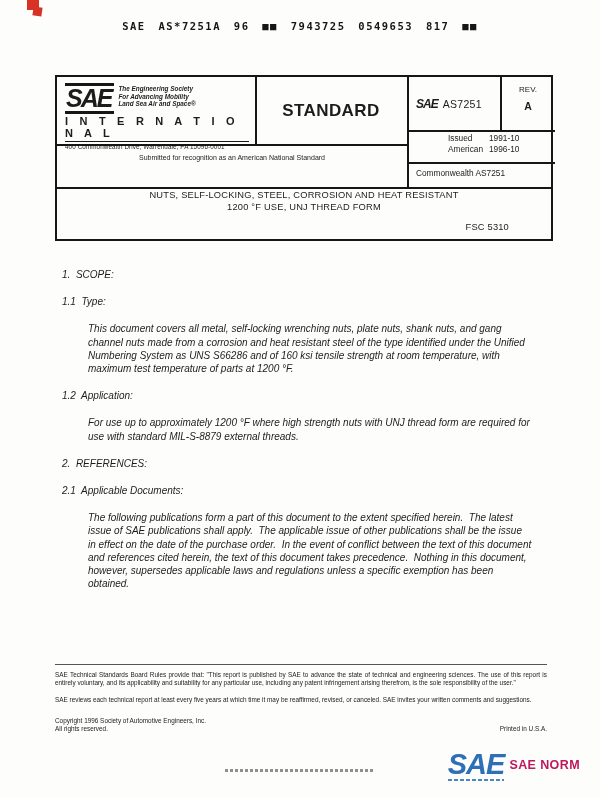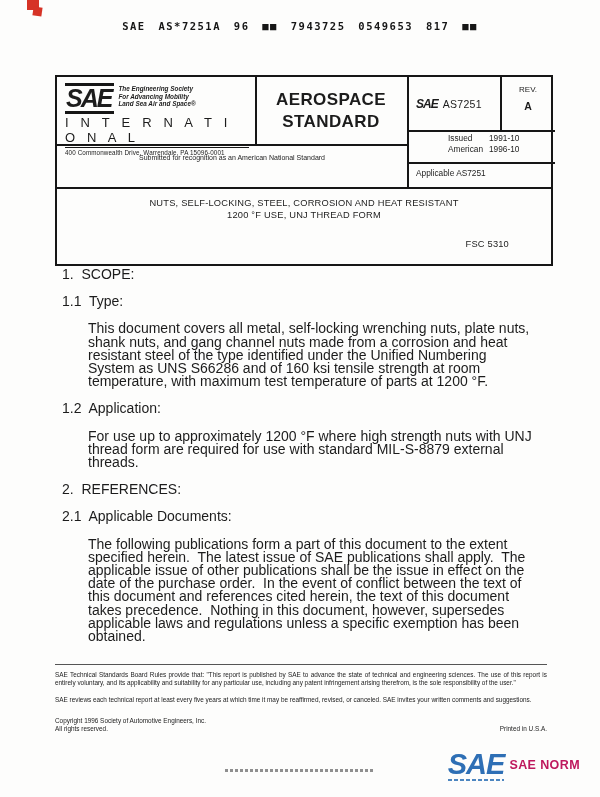--- a/index.html
+++ b/index.html
@@ -28,21 +28,21 @@
   
   .doc-box { position:absolute; left:55px; top:75px; width:498px; border:2px solid #161616; background:#fdfdfc; }
   .hdr { position:relative; height:110px; }
   .hdr .vline, .hdr .hline { position:absolute; background:#161616; }
 
   .cell-logo { position:absolute; left:0; top:0; width:198px; height:67px; padding:6px 4px 0 8px; }
   .logo-row { display:flex; align-items:flex-start; gap:4px; }
   .sae-big { font-size:25px; font-weight:bold; font-style:italic; letter-spacing:-2px; line-height:24px;
              border-top:3px solid #161616; border-bottom:3px solid #161616; padding:0 3px 1px 1px; }
   .tagline { display:flex; flex-direction:column; font-size:6.4px; font-weight:bold; font-style:italic; line-height:7.6px; padding-top:2px; }
-  .intl { font-size:13px; font-weight:normal; letter-spacing:4.2px; margin-top:1px; }
+  .intl { font-size:11px; font-weight:bold; letter-spacing:4.2px; margin-top:1px; }
   .addr-rule { border-top:1.5px solid #161616; margin:2px 0 1px 0; width:184px; }
   .addr { font-size:6.3px; letter-spacing:0.1px; }
 
   .cell-doctype { position:absolute; left:198px; top:0; width:152px; height:67px;
                   display:flex; flex-direction:column; align-items:center; justify-content:center; gap:2px;
                   font-size:17px; font-weight:bold; letter-spacing:0.4px; }
 
   .v-logo-doctype { left:198px; top:0; width:1.5px; height:67px; }
   .h-submitted    { left:0; top:67px; width:350px; height:1.5px; }
   .cell-submitted { position:absolute; left:0; top:68px; width:350px; height:42px; text-align:center; padding-top:9px; font-size:7px; }
@@ -57,26 +57,26 @@
   .rev-value { font-size:10.5px; font-weight:bold; display:block; margin-top:6px; }
 
   .h-dates { left:350px; top:53px; width:148px; height:1.5px; }
   .cell-dates { position:absolute; left:352px; top:56px; width:146px; padding-left:7px; font-size:8.3px; line-height:11px;margin-left:32px; }
   .cell-dates .lbl { display:inline-block; width:41px; }
 
   .h-superseding { left:350px; top:85px; width:148px; height:1.5px; }
   .cell-superseding { position:absolute; left:352px; top:91px; width:146px; padding-left:7px; font-size:8.3px; }
 
   
-  .title-block { position:relative; height:77px; border-top:2px solid #161616; text-align:center;
-                 padding-top:8px; font-size:9.3px; line-height:12.2px; letter-spacing:0.2px; }
-  .title-block .fsc { position:absolute; right:42px; bottom:14px; font-size:9.3px; }
+  .title-block { position:relative; height:52px; border-top:2px solid #161616; text-align:center;
+                 font-size:9.3px; line-height:12.2px; letter-spacing:0.2px; }
+  .title-block .fsc { position:absolute; right:42px; bottom:6px; font-size:9.3px; }
 
   
-  .body-text { position:absolute; left:62px; top:268px; width:486px; font-size:14px; line-height:13.2px; }
+  .body-text { position:absolute; left:62px; top:268px; width:486px; font-size:10px; line-height:13.2px;font-style:italic; }
   .body-text .hd  { white-space:pre-wrap; margin-bottom:14px; }
   .body-text .para { white-space:pre-wrap; margin:0 16px 14px 26px; }
 
   
   .footer { position:absolute; left:55px; top:664px; width:492px; border-top:1px solid #555; padding-top:6px; }
   .fnote { font-size:6.4px; line-height:7.9px; text-align:justify; color:#222; }
   .fnote + .fnote { margin-top:9px; }
   .copyright-row { margin-top:13px; display:flex; justify-content:space-between; align-items:flex-end; font-size:6.4px; line-height:7.9px; }
 
   .bottom-fineprint { position:absolute; left:50%; transform:translateX(-50%); top:769px; width:150px; height:2.5px;
@@ -110,21 +110,20 @@
         </div>
       </div>
       <div class="intl">I N T E R N A T I O N A L</div>
       <div class="addr-rule"></div>
       <div class="addr">400 Commonwealth Drive, Warrendale, PA 15096-0001</div>
     </div>
 
     <div class="vline v-logo-doctype"></div>
 
     <div class="cell-doctype">
-      <span>AEROSPACE</span>
       <span>STANDARD</span>
     </div>
 
     <div class="hline h-submitted"></div>
     <div class="cell-submitted">Submitted for recognition as an American National Standard</div>
 
     <div class="vline v-right-col"></div>
 
     <div class="cell-num">
       <span class="sae-small">SAE</span>
@@ -142,21 +141,21 @@
     <div class="cell-dates">
       <div>
         <span class="lbl">Issued</span><span>1991-10</span>
       </div>
       <div>
         <span class="lbl">American</span><span>1996-10</span>
       </div>
     </div>
 
     <div class="hline h-superseding"></div>
-    <div class="cell-superseding">Applicable AS7251</div>
+    <div class="cell-superseding">Commonwealth AS7251</div>
   </div>
 
   <div class="title-block">
     <div>NUTS, SELF-LOCKING, STEEL, CORROSION AND HEAT RESISTANT</div>
     <div>1200 °F USE, UNJ THREAD FORM</div>
     <span class="fsc">FSC 5310</span>
   </div>
 </div>
 
 <div class="body-text">

